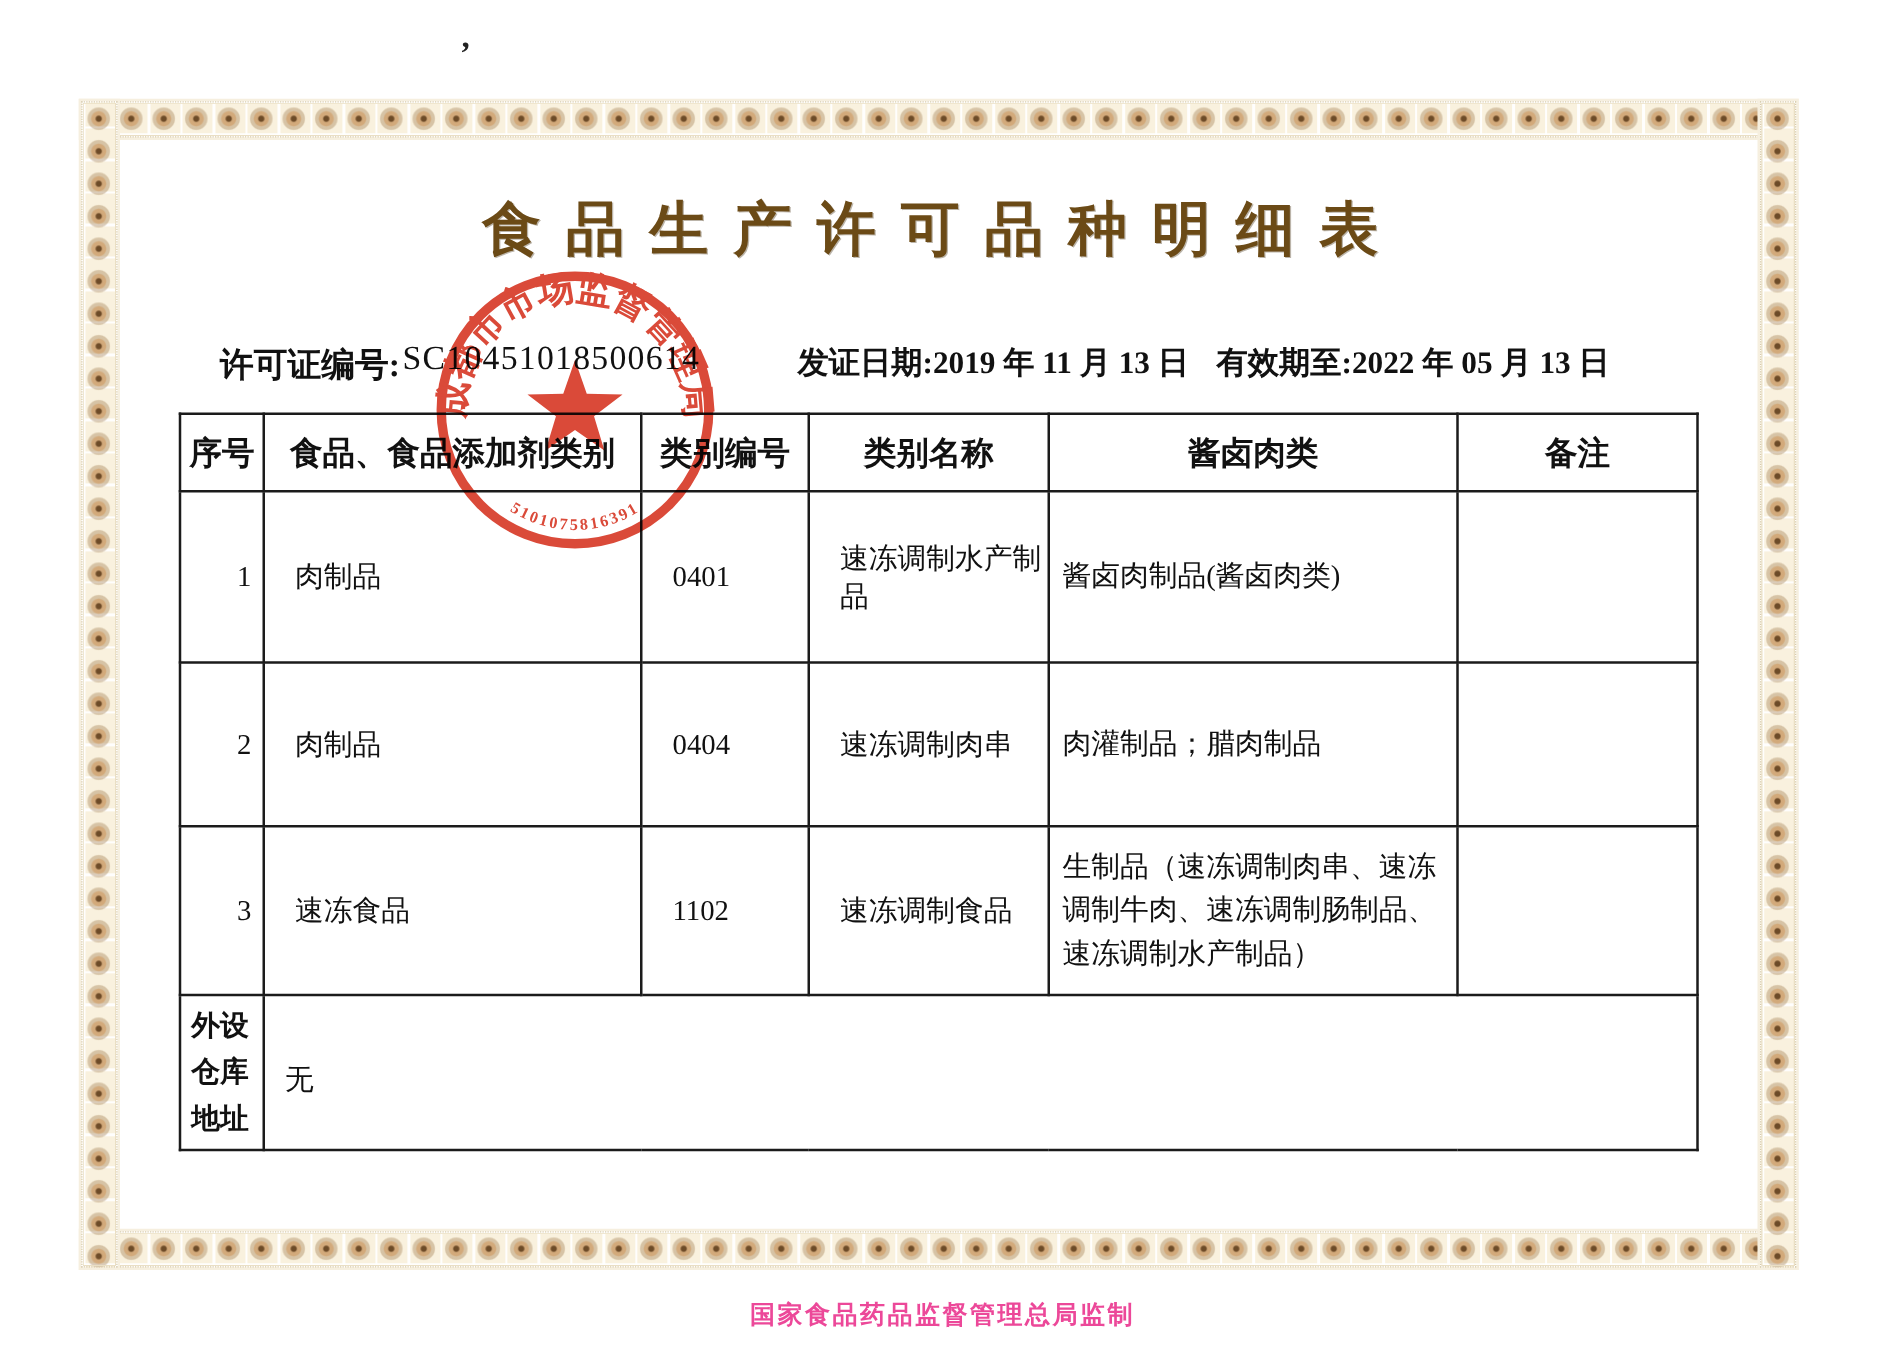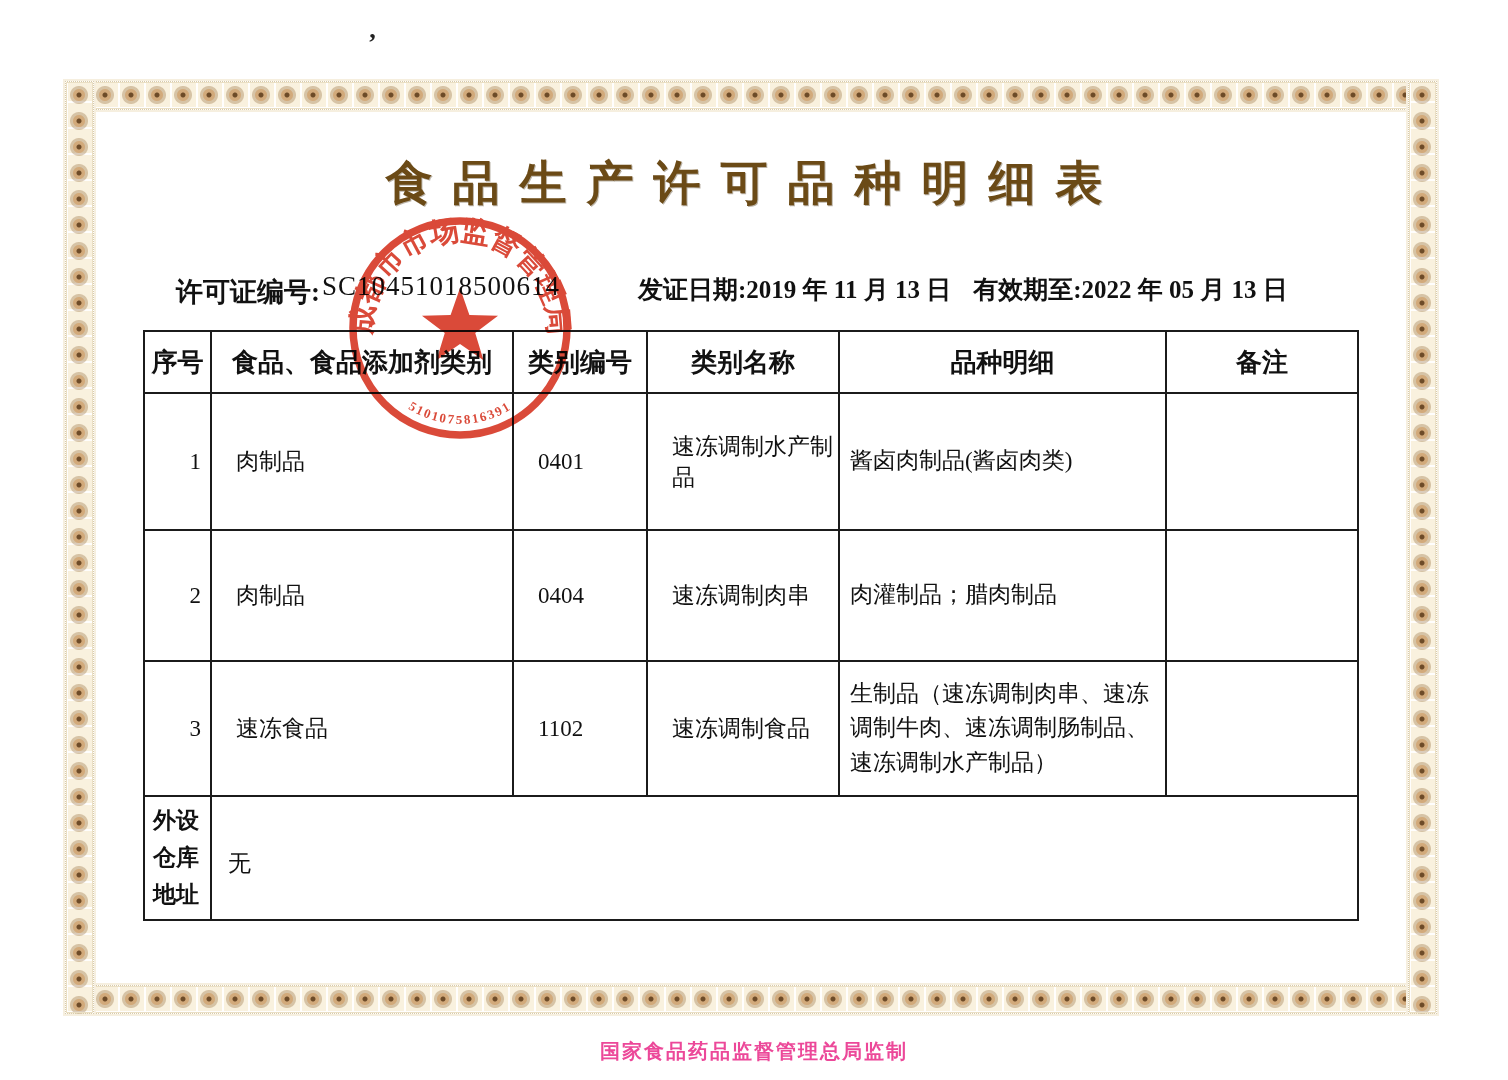--- a/index.html
+++ b/index.html
@@ -101,21 +101,21 @@
       <col class="col-name">
         <col class="col-detail">
         <col class="col-remark">
     </colgroup>
     <tbody>
         <tr class="hdr">
       <th>序号</th>
       <th>食品、食品添加剂类别</th>
       <th>类别编号</th>
       <th>类别名称</th>
-      <th>品种明细</th>
+      <th>酱卤肉类</th>
       <th>备注</th>
     </tr>
     <tr class="r1">
       <td class="cell-no">1</td>
       <td class="cell-cat">肉制品</td>
       <td class="cell-code">0401</td>
       <td class="cell-name">速冻调制水产制品</td>
       <td class="cell-detail">酱卤肉制品(酱卤肉类)</td>
       <td class="cell-remark"></td>
     </tr>

